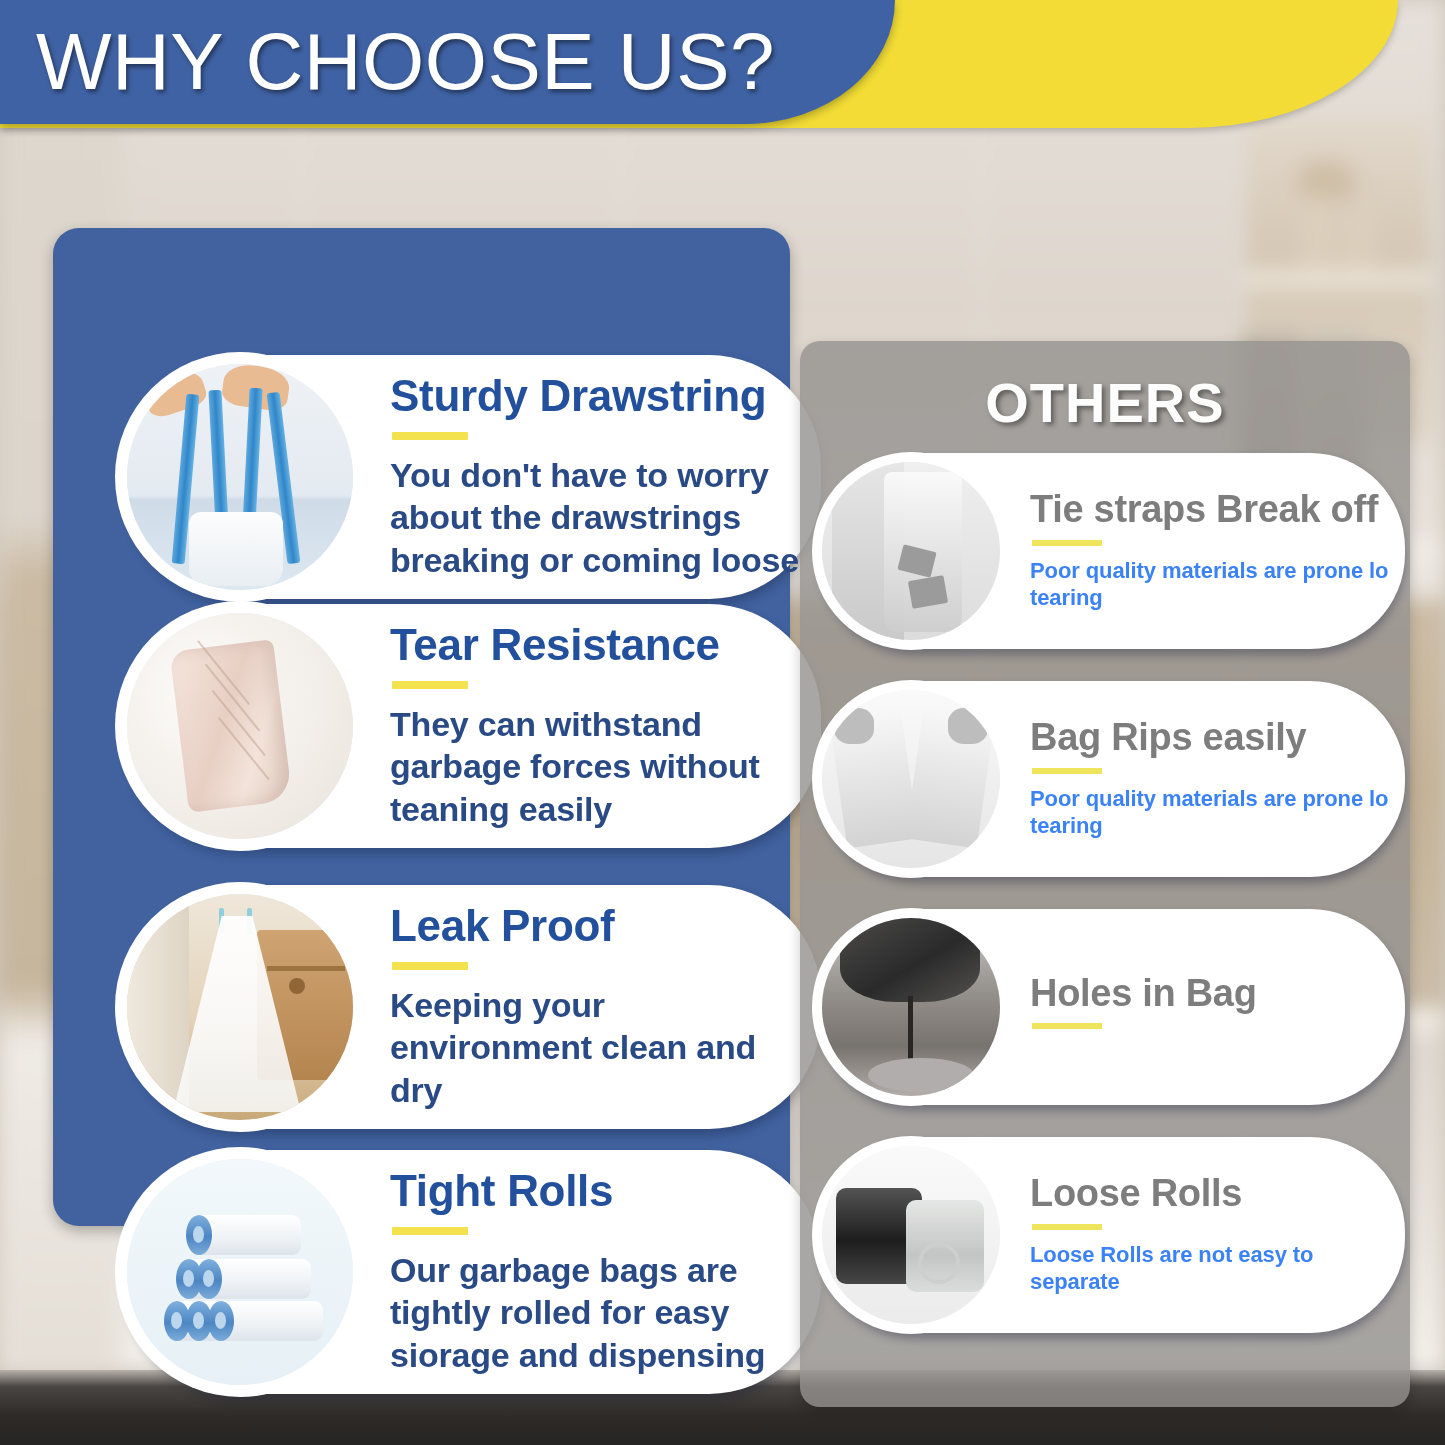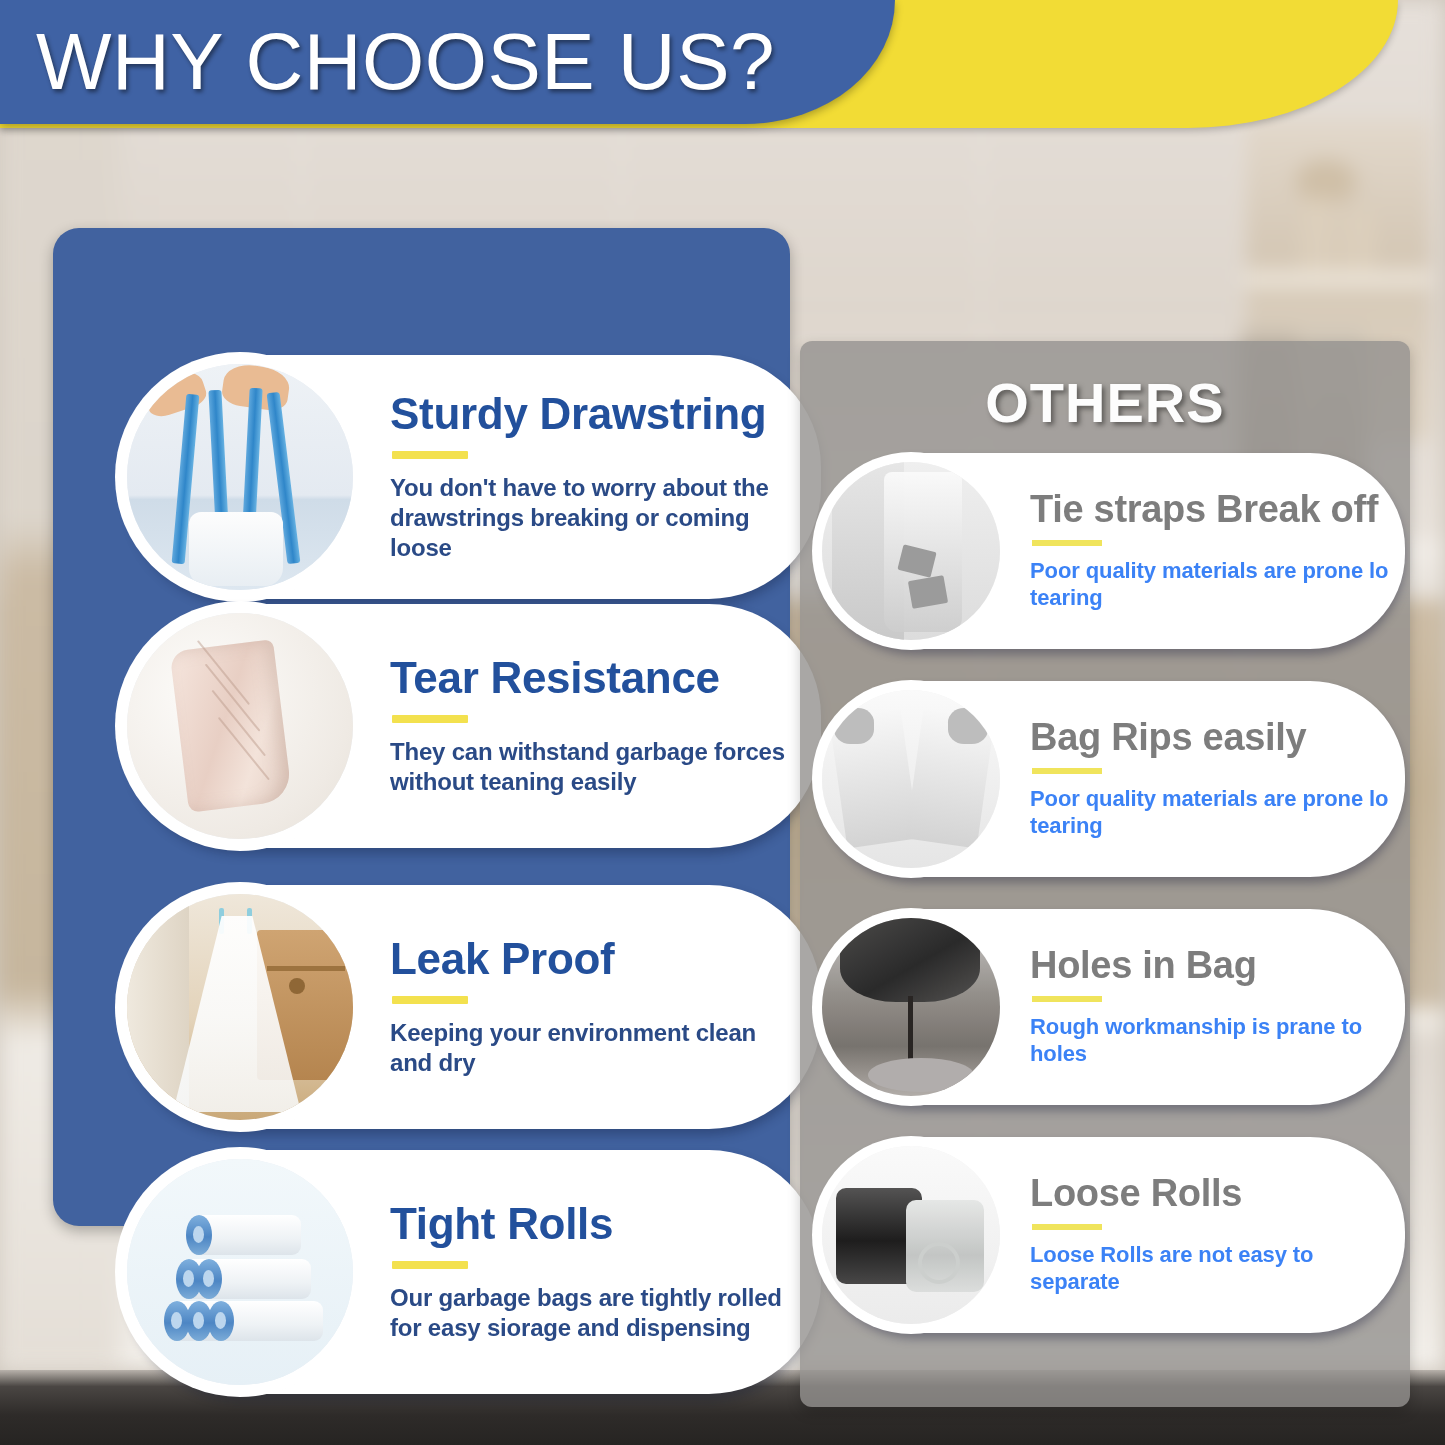--- a/index.html
+++ b/index.html
@@ -56,21 +56,21 @@
   }
 
   
   #panel-ours{
     position:absolute;left:53px;top:228px;width:737px;height:998px;
     background:#41629f;border-radius:26px;
     box-shadow:0 5px 14px rgba(0,0,0,.28);
   }
   #panel-others{
     position:absolute;left:800px;top:341px;width:610px;height:1066px;
-    background:rgba(148,145,142,.80);border-radius:12px;
+    background:rgba(148,145,142,.80);border-radius:20px;
     box-shadow:0 5px 14px rgba(0,0,0,.2);
     text-decoration:underline;
   }
   #others-title{
     position:absolute;left:0;right:0;top:29px;text-align:center;
     font-size:56px;font-weight:bold;color:#fdfdfd;letter-spacing:1px;
     text-shadow:3px 3px 5px rgba(40,38,36,.55);
   }
 
   
@@ -109,21 +109,21 @@
     background:#e9eef4;overflow:hidden;
     box-shadow:0 0 0 12px #ffffff, 0 3px 9px rgba(0,0,0,.25);
   }
   .card-ours .txt{margin-left:262px;padding-right:22px;}
   .ours-h{
     font-size:44px;font-weight:bold;color:#22509c;line-height:1.05;
     letter-spacing:-.3px;
   }
   .ours-rule{width:76px;height:8px;background:#f3e14e;margin:13px 0 14px 2px;border-radius:1px;}
   .ours-p{
-    font-size:24px;font-weight:bold;color:#2a4a86;line-height:1.25;letter-spacing:-.2px;
+    font-size:34px;font-weight:bold;color:#2a4a86;line-height:1.25;letter-spacing:-.2px;
   }
 
   
   .card-others{
     position:absolute;left:20px;width:585px;
     background:#ffffff;border-radius:95px;
     box-shadow:0 6px 10px rgba(25,30,60,.35);
     display:flex;align-items:center;
   }
   .card-others .photo{
@@ -372,21 +372,20 @@
       <div class="ph">
         <div class="hl-bg"></div>
         <div class="hl-bag"></div>
         <div class="hl-drip"></div>
         <div class="hl-pool"></div>
       </div>
     </div>
     <div class="txt">
       <div class="others-h">Holes in Bag</div>
       <div class="others-rule"></div>
-      <div class="others-p">Rough workmanship is prane to holes</div>
     </div>
   </div>
 
   <div class="card-others" style="top:796px;height:196px">
     <div class="photo">
       <div class="ph">
         <div class="lr-bg"></div>
         <div class="lr-black"></div>
         <div class="lr-green"></div>
         <div class="lr-swirl"></div>

